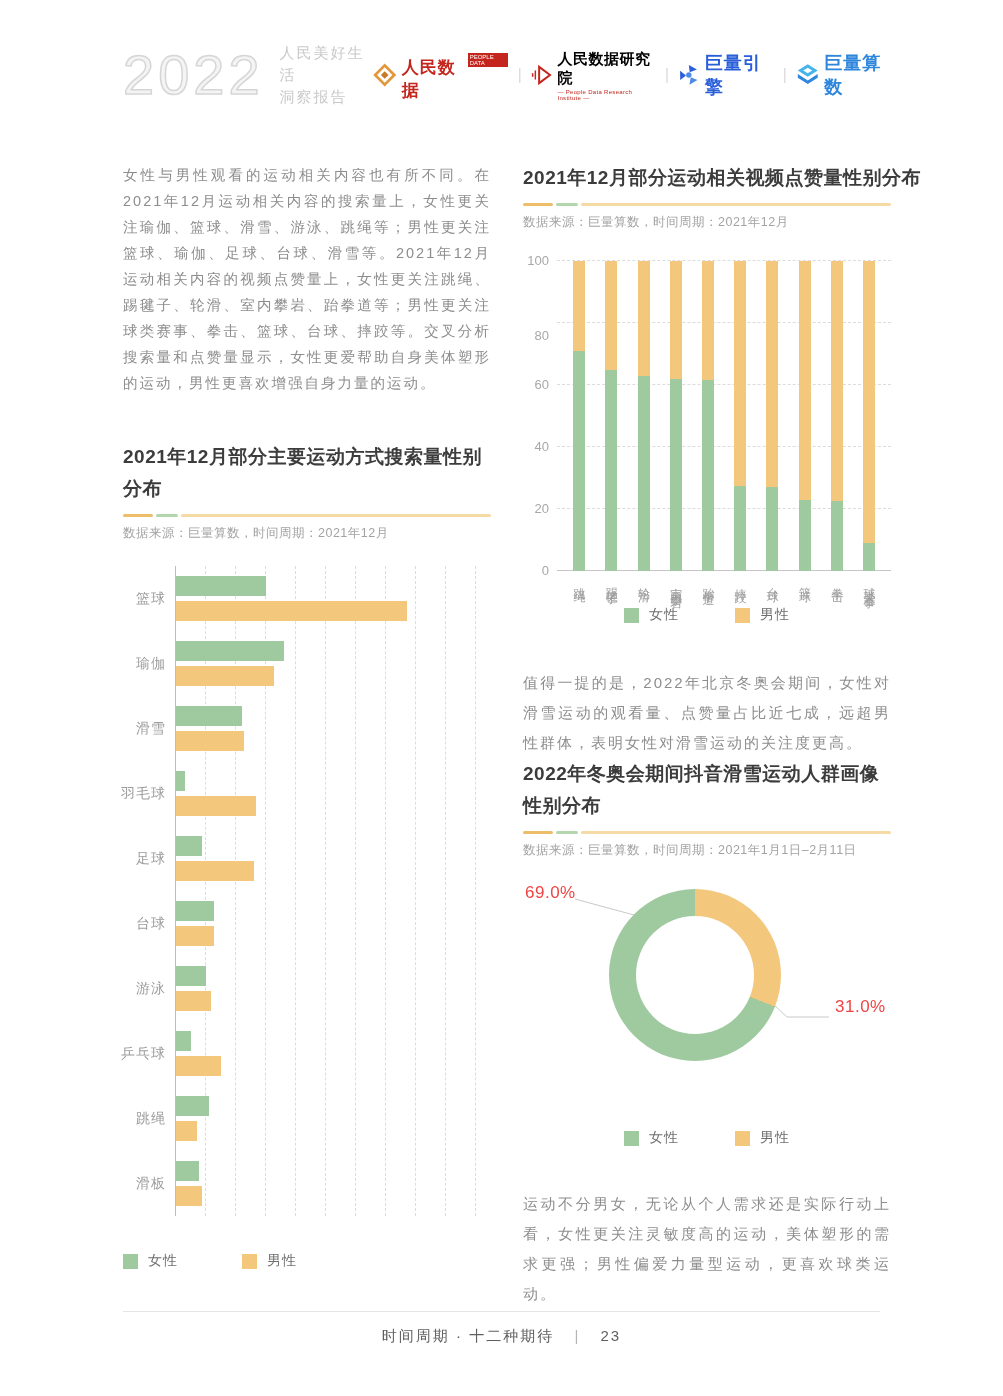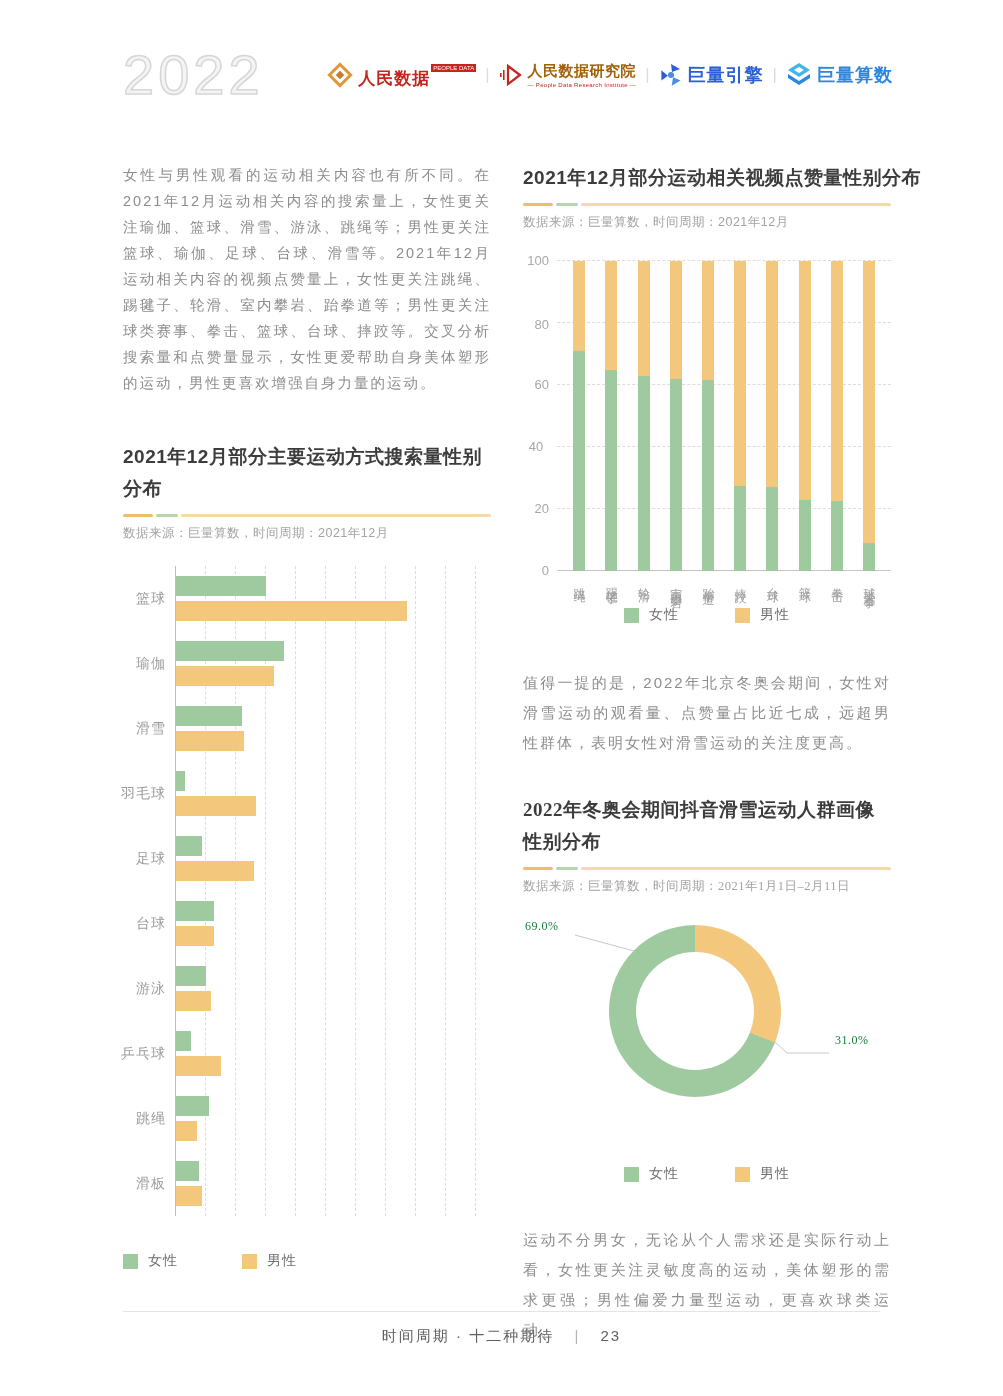--- a/index.html
+++ b/index.html
@@ -9,21 +9,21 @@
   
   .header{position:absolute;top:44px;left:123px;width:770px;height:62px;display:flex;align-items:center;}
   .year{font-size:56px;line-height:1;font-weight:300;color:#f4f4f4;-webkit-text-stroke:1.5px #d6d6d6;letter-spacing:4px;}
   .report-name{margin-left:16px;color:#c9c9c9;font-size:15px;line-height:22px;letter-spacing:2px;}
   .logos{margin-left:auto;display:flex;align-items:center;gap:9px;}
   .logo{display:flex;align-items:center;gap:5px;}
   .logo-sep{color:#ddd;font-size:17px;font-weight:300;}
   .pd-text{position:relative;color:#c4261d;font-weight:700;font-size:17px;letter-spacing:1px;padding-top:7px;}
   .pd-badge{position:absolute;top:-2px;right:-2px;background:#c4261d;color:#fff;font-size:6px;padding:1px 2px;letter-spacing:0;font-weight:400;}
   .ri-col{display:flex;flex-direction:column;align-items:center;}
-  .ri-text{color:#a16207;font-weight:700;font-size:15px;letter-spacing:0.5px;}
+  .ri-text{color:#000000;font-weight:700;font-size:15px;letter-spacing:0.5px;}
   .ri-sub{color:#c4261d;font-size:6px;letter-spacing:0.3px;margin-top:1px;}
   .eng-text{color:#2b5fd9;font-weight:700;font-size:18px;letter-spacing:1px;}
   .ss-text{color:#2e86dd;font-weight:700;font-size:18px;letter-spacing:1px;}
 
   
   .col-left{position:absolute;left:123px;top:162px;width:368px;}
   .col-right{position:absolute;left:523px;top:162px;width:368px;}
   .body-text{font-size:14.5px;line-height:26px;color:#8d8d8d;text-align:justify;letter-spacing:2px;margin:0;}
   .body-text.loose{font-size:15px;line-height:30px;}
 
@@ -58,37 +58,41 @@
   .vslot{flex:1;display:flex;align-items:flex-end;justify-content:center;height:100%;}
   .vcol{width:12px;height:100%;display:flex;flex-direction:column;}
   .xlabels{display:flex;padding:0 6px;margin-top:7px;}
   .xlabels .slot{flex:1;display:flex;justify-content:center;}
   .xlabels span{writing-mode:vertical-rl;text-orientation:upright;font-size:12px;color:#9c9c9c;letter-spacing:3px;}
 
   
   .donut-fig{position:relative;height:242px;margin-top:12px;}
   .donut{position:absolute;left:86px;top:18px;width:172px;height:172px;border-radius:50%;}
   .donut-hole{position:absolute;left:113px;top:45px;width:118px;height:118px;border-radius:50%;background:#fff;}
-  .pct{position:absolute;font-size:12px;color:#15803d;letter-spacing:0.5px;}
+  .pct{position:absolute;font-size:17px;color:#ef4444;letter-spacing:0.5px;}
   .pct-left{left:2px;top:12px;}
   .pct-right{left:312px;top:126px;}
   .leader{position:absolute;left:0;top:0;width:368px;height:242px;}
 
   
   .footer-line{position:absolute;left:123px;right:123px;top:1311px;border-top:1px solid #e4e4e4;}
   .footer{position:absolute;left:0;right:0;top:1327px;text-align:center;font-size:15px;color:#5f5f5f;letter-spacing:2px;}
   .footer .sep{color:#b5b5b5;margin:0 14px;}
 </style>
 </head>
 <body>
 
 <div class="page">
 
   <div class="header">
     <div class="year">2022</div>
+    <div class="report-name">
+      <div>人民美好生活</div>
+      <div>洞察报告</div>
+    </div>
     <div class="logos">
       <div class="logo">
         <svg width="26" height="26" viewBox="0 0 26 26">
           <rect x="5.5" y="5.5" width="15" height="15" transform="rotate(45 13 13)" fill="none" stroke="#e3973a" stroke-width="3"></rect>
           <rect x="10" y="10" width="6" height="6" transform="rotate(45 13 13)" fill="#c97a28"></rect>
         </svg>
         <span class="pd-text">人民数据</span>
         <span class="pd-badge" style="position:static;margin-left:-4px;align-self:flex-start;margin-top:4px;">PEOPLE DATA</span>
       </div>
       <span class="logo-sep">|</span>
@@ -223,25 +227,25 @@
       </div>
       <div class="source">数据来源：巨量算数，时间周期：2021年12月</div>
 
       <div class="vchart-wrap">
         <div class="vplot">
             <div class="grid-h zero" style="bottom: 0px;"></div>
             <div class="ytick" style="bottom: -7px;">0</div>
             <div class="grid-h" style="bottom: 62px;"></div>
             <div class="ytick" style="bottom: 55px;">20</div>
             <div class="grid-h" style="bottom: 124px;"></div>
-            <div class="ytick" style="bottom: 117px; text-align: center;">40</div>
+            <div class="ytick" style="bottom: 117px;">40</div>
             <div class="grid-h" style="bottom: 186px;"></div>
             <div class="ytick" style="bottom: 179px;">60</div>
             <div class="grid-h" style="bottom: 248px;"></div>
-            <div class="ytick" style="bottom: 239px;">80</div>
+            <div class="ytick" style="bottom: 228px;">80</div>
             <div class="grid-h" style="bottom: 310px;"></div>
             <div class="ytick" style="bottom: 303px;">100</div>
             <div class="vbars">
               <div class="vslot">
                 <div class="vcol">
                   <div class="" style="height: 29%; background: rgb(243, 200, 125);"></div>
                   <div class="" style="height: 71%; background: rgb(159, 201, 159);"></div>
                 </div>
               </div>
               <div class="vslot">
@@ -341,21 +345,21 @@
         </div>
         <div class="legend-item">
           <span class="sw sw-m" style="background: rgb(243, 200, 125);"></span>
           <span>男性</span>
         </div>
       </div>
     </div>
 
     <p class="body-text loose" style="margin-top:44px;">值得一提的是，2022年北京冬奥会期间，女性对滑雪运动的观看量、点赞量占比近七成，远超男性群体，表明女性对滑雪运动的关注度更高。</p>
 
-    <div style="margin-top:36px;font-family:Liberation Serif, serif;">
+    <div style="">
       <div class="chart-title">2022年冬奥会期间抖音滑雪运动人群画像性别分布</div>
       <div class="rule">
         <span class="seg-o" style="background: rgb(237, 189, 106);"></span>
         <span class="seg-g" style="background: rgb(181, 213, 173);"></span>
         <span class="seg-rest" style="background: rgb(246, 218, 165);"></span>
       </div>
       <div class="source">数据来源：巨量算数，时间周期：2021年1月1日–2月11日</div>
 
       <div class="donut-fig">
         <svg class="leader" viewBox="0 0 368 242">

